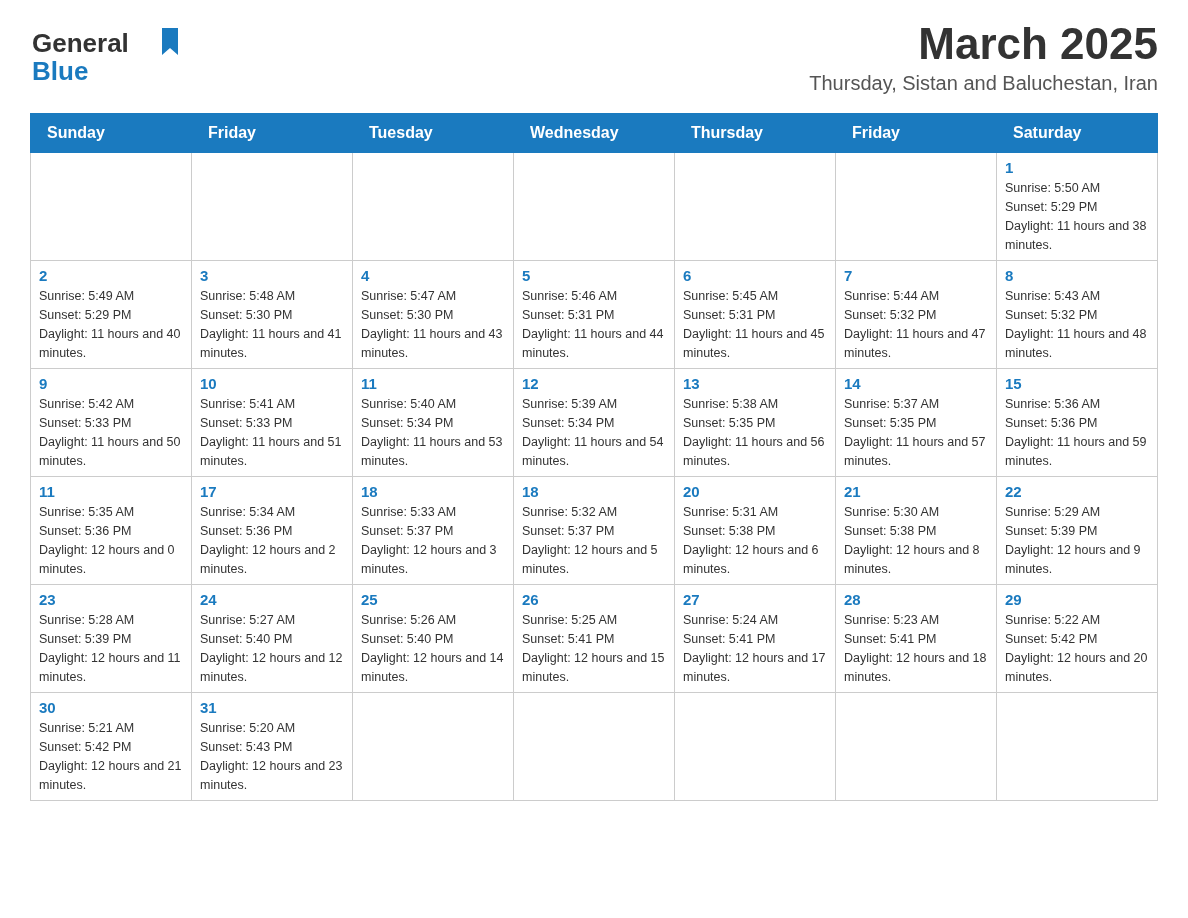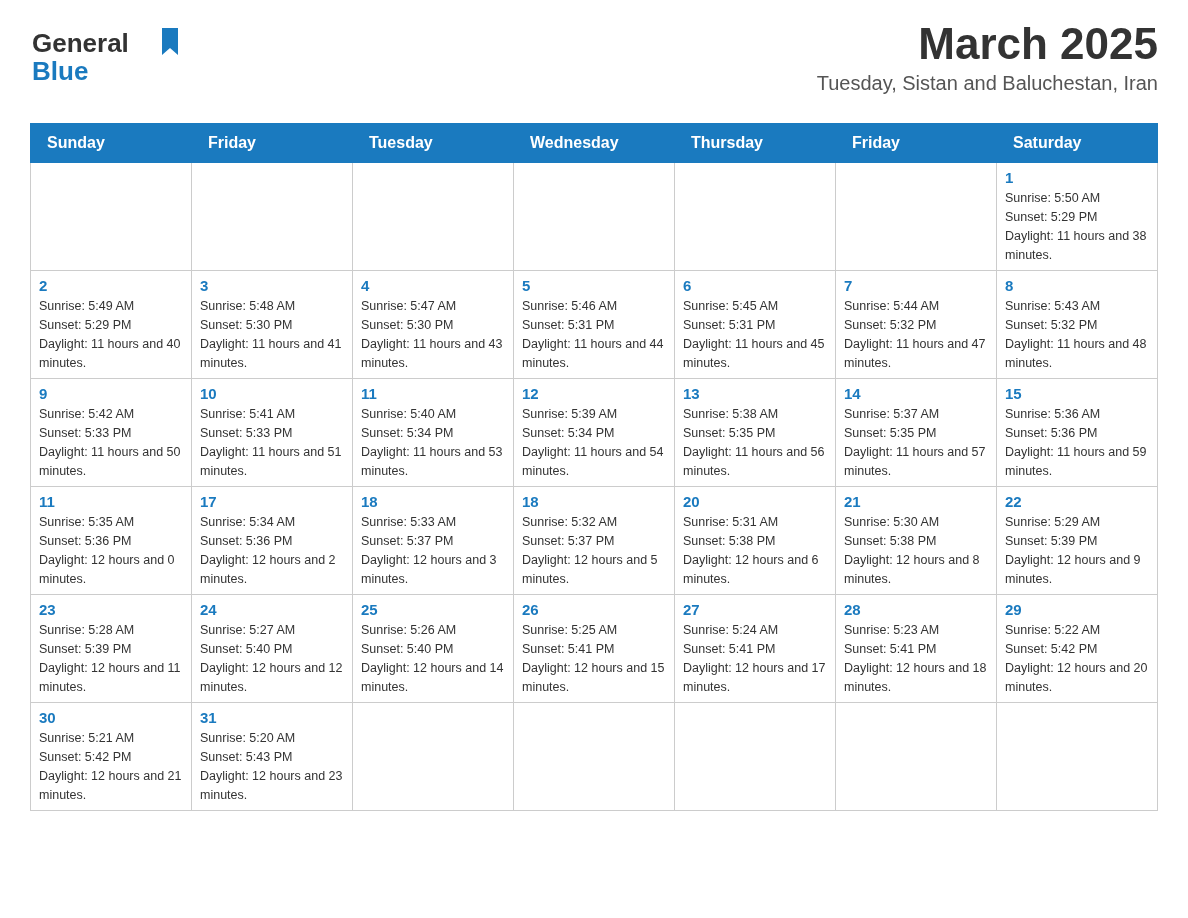--- a/index.html
+++ b/index.html
@@ -84,21 +84,21 @@
 <div class="header">
   <div class="logo">
   <svg width="160" height="70" viewBox="0 0 160 70" xmlns="http://www.w3.org/2000/svg">
     <text x="2" y="32" font-size="26" font-weight="bold" fill="#333" font-family="Arial, sans-serif">General</text>
     <text x="2" y="60" font-size="26" font-weight="bold" fill="#1a7abf" font-family="Arial, sans-serif">Blue</text>
     <polygon points="132,8 148,8 148,35 140,28 132,35" fill="#1a7abf"></polygon>
   </svg>
 </div>
   <div class="title-block">
     <div class="month-title">March 2025</div>
-    <div class="location-title">Tuesday, Sistan and Baluchestan, Iran</div>
+    <div class="location-title">Thursday, Sistan and Baluchestan, Iran</div>
   </div>
 </div>
 
 <table class="calendar">
   <thead>
     <tr>
     <th>Sunday</th>
         <th>Friday</th>
         <th>Tuesday</th>
         <th>Wednesday</th>
@@ -315,20 +315,20 @@
         <td class="empty-cell"></td>
         <td class="empty-cell"></td>
         <td class="empty-cell"></td>
         <td class="empty-cell"></td>
       </tr>
     </tbody>
 </table>
 
 <style>
   .header {
-    margin-bottom: 28px;
+    margin-bottom: 18px;
   }
   .logo {
     width: 160px;
     height: 70px;
     position: relative;
   }
 </style>
 
 </body></html>

